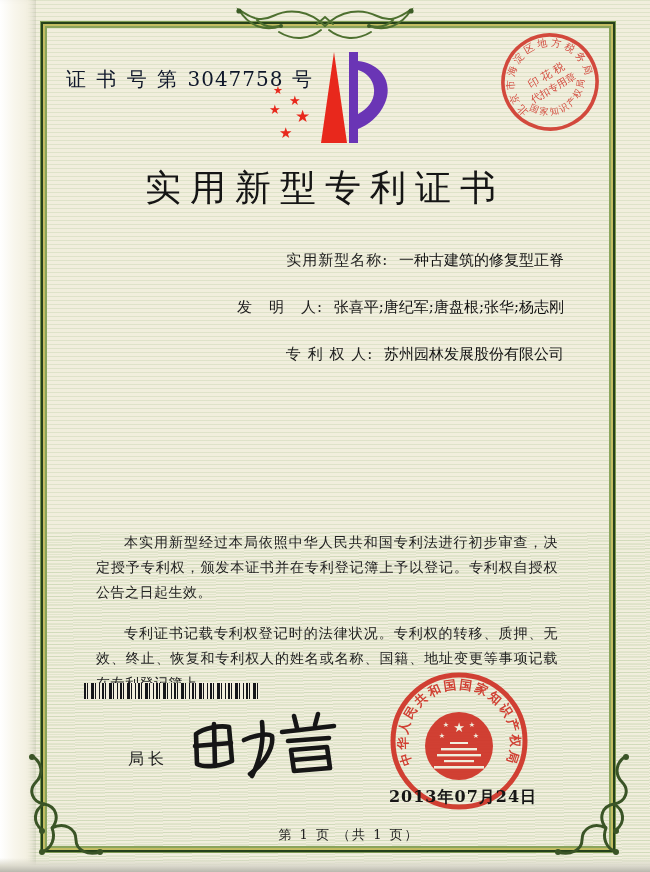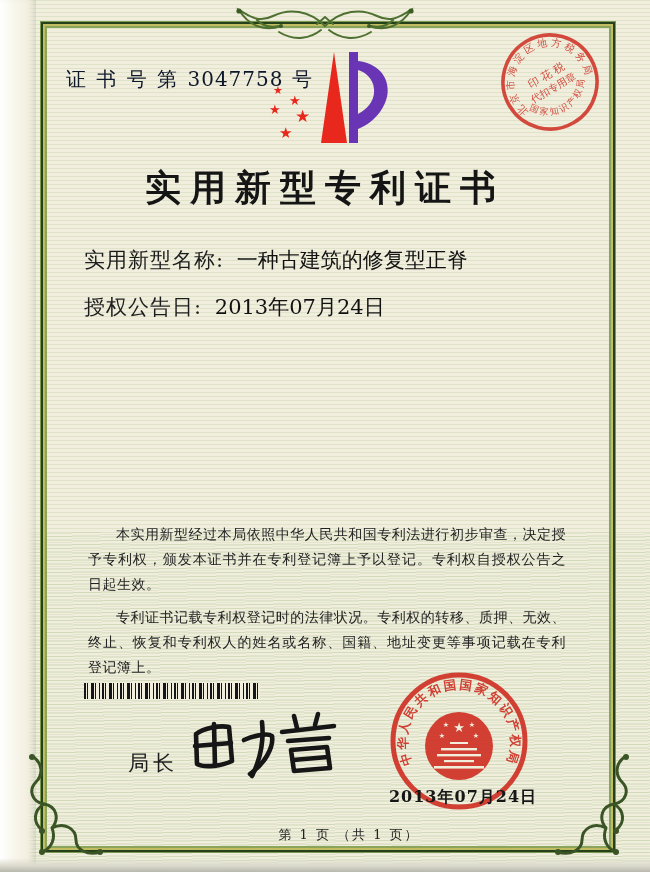--- a/index.html
+++ b/index.html
@@ -54,44 +54,44 @@
     font-size:20px;letter-spacing:2px;color:#0f172a;
   }
   .cert-no .num{letter-spacing:1px;}
 
   .logo{position:absolute;left:261px;top:48px;width:130px;height:102px;}
 
   .tax-stamp{position:absolute;left:498px;top:30px;width:104px;height:104px;opacity:0.88;}
 
   .title{
     position:absolute;left:0;right:0;top:164px;text-align:center;
-    font-size:36px;font-weight:bold;letter-spacing:9px;color:#151515;
+    font-size:36px;font-weight:normal;letter-spacing:9px;color:#151515;
   }
 
   .fields{position:absolute;left:84px;top:250px;width:480px;}
-  .field-row{line-height:20px;margin-bottom:27px;font-size:21px;white-space:nowrap;}
+  .field-row{line-height:20px;margin-bottom:27px;font-size:15px;white-space:nowrap;text-align:right;}
   .field-label{letter-spacing:1px;color:#1c1c1c;}
   .field-value{margin-left:6px;color:#111;}
 
   .body-text{position:absolute;left:80px;top:514px;width:494px;}
   .body-text p{
-    margin:8px;text-indent:2em;font-size:14px;line-height:25px;color:#222;
+    margin:16px;text-indent:2em;font-size:14px;line-height:25px;color:#222;
     letter-spacing:0.5px;text-align:justify;
   }
 
   .barcode{position:absolute;left:84px;top:683px;width:176px;height:16px;
     background:repeating-linear-gradient(90deg,
       #15161a 0 2px, #f1eedd 2px 3px,
       #15161a 3px 4px, #f1eedd 4px 7px,
       #15161a 7px 10px,#f1eedd 10px 11px,
       #15161a 11px 12px,#f1eedd 12px 15px,
       #15161a 15px 16px,#f1eedd 16px 18px);
   }
 
-  .signer{position:absolute;left:128px;top:749px;font-size:21px;letter-spacing:4px;color:#1b1b1b;}
+  .signer{position:absolute;left:128px;top:749px;font-size:16px;letter-spacing:4px;color:#1b1b1b;}
   .signature{position:absolute;left:182px;top:708px;width:165px;height:88px;}
   .sr-only{position:absolute;width:1px;height:1px;overflow:hidden;clip:rect(0 0 0 0);}
 
   .office-seal{position:absolute;left:384px;top:666px;width:150px;height:150px;opacity:0.93;}
   .issue-date{
     position:absolute;left:388px;top:787px;width:150px;
     font-size:16px;font-weight:bold;letter-spacing:1px;color:#161616;text-align:center;
   }
   .footer{
     position:absolute;left:0;right:0;top:826px;text-align:center;
@@ -189,22 +189,26 @@
 </svg>
 
 <div class="title">实用新型专利证书</div>
 
 <div class="fields">
   <div class="field-row">
     <span class="field-label">实用新型名称:</span>
     <span class="field-value">一种古建筑的修复型正脊</span>
   </div>
   <div class="field-row">
-    <span class="field-label">授权公告日:</span>
-    <span class="field-value">2013年07月24日</span>
+    <span class="field-label">发　明　人:</span>
+    <span class="field-value">张喜平;唐纪军;唐盘根;张华;杨志刚</span>
+  </div>
+  <div class="field-row">
+    <span class="field-label">专 利 权 人:</span>
+    <span class="field-value">苏州园林发展股份有限公司</span>
   </div>
 </div>
 
 <div class="body-text">
   <p>本实用新型经过本局依照中华人民共和国专利法进行初步审查，决定授予专利权，颁发本证书并在专利登记簿上予以登记。专利权自授权公告之日起生效。</p>
   <p>专利证书记载专利权登记时的法律状况。专利权的转移、质押、无效、终止、恢复和专利权人的姓名或名称、国籍、地址变更等事项记载在专利登记簿上。</p>
 </div>
 
 <div class="barcode"></div>
 

